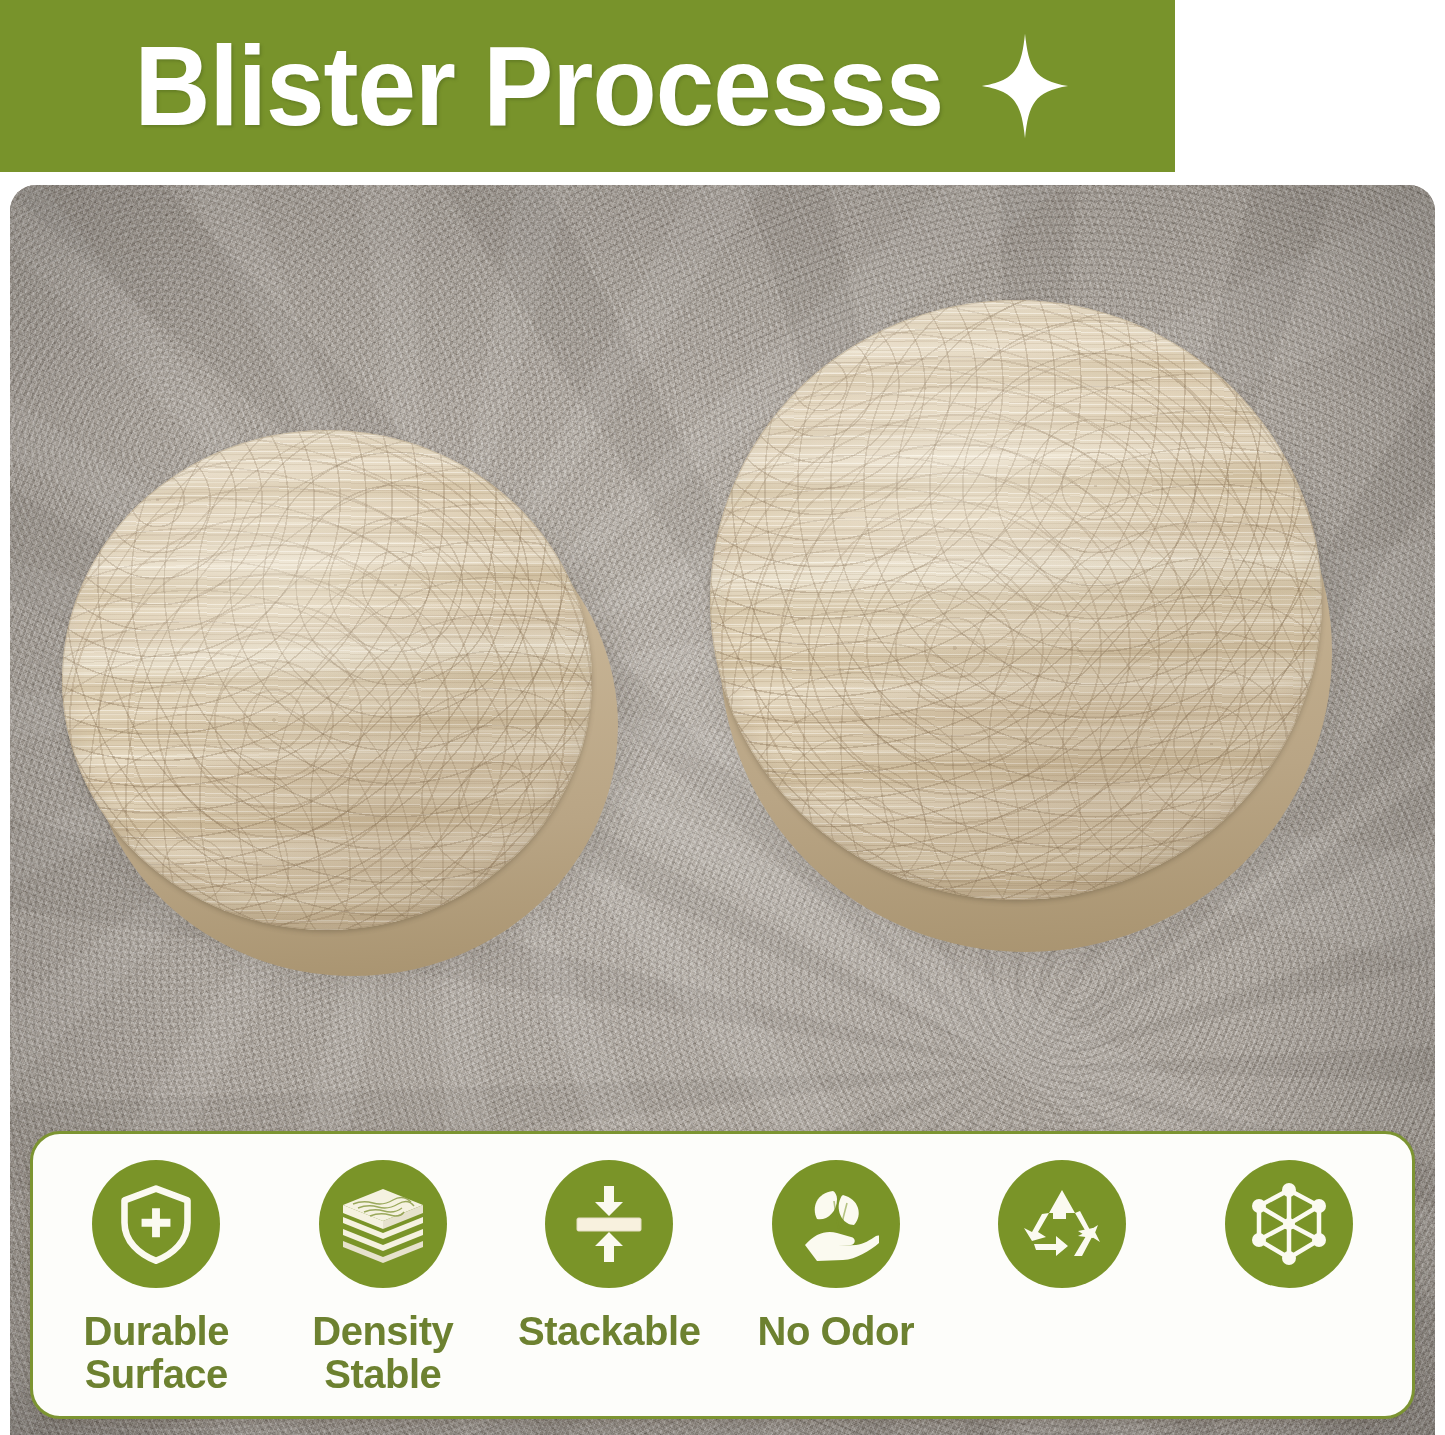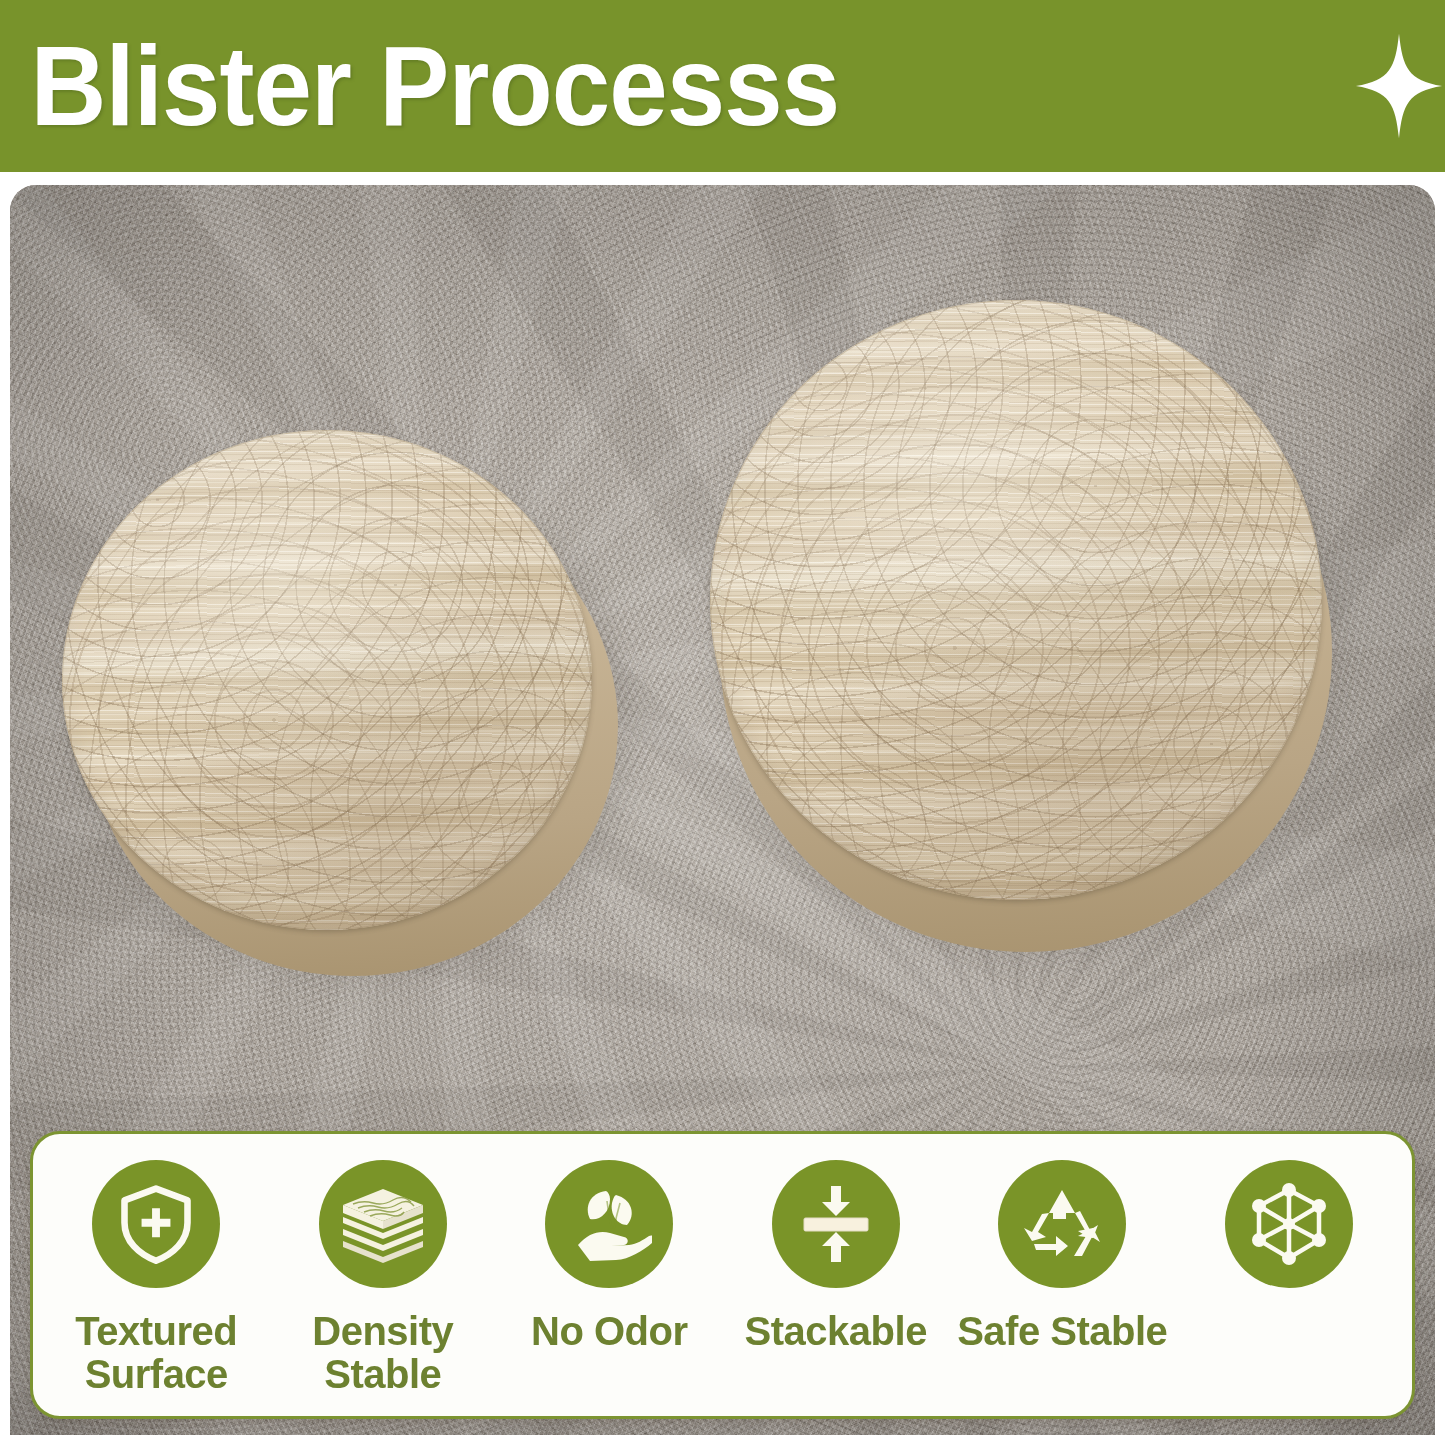--- a/index.html
+++ b/index.html
@@ -13,26 +13,26 @@
     font-family: "Liberation Sans", sans-serif;
     overflow: hidden;
     position: relative;
   }
 
   
   #header-banner {
     position: absolute;
     left: 0;
     top: 0;
-    width: 1445px;
+    width: 1175px;
     height: 172px;
     background: #78932B;
     display: flex;
     align-items: center;
-    justify-content: space-between;
+    justify-content: center;
     box-sizing: border-box;
   }
   #header-title {
     font-size: 113px;
     font-weight: bold;
     color: #ffffff;
     letter-spacing: -1px;
     line-height: 1;
     white-space: nowrap;
     font-family: "Liberation Sans", sans-serif;
@@ -270,21 +270,21 @@
 
 <div id="feature-card">
 
   <div class="feature-item">
     <div class="feature-icon-circle">
       <svg width="84" height="84" viewBox="0 0 64 64">
         <path d="M32 5 L56 14 V31 C56 45 45 55 32 60 C19 55 8 45 8 31 V14 Z" fill="none" stroke="#fbfaf0" stroke-width="5" stroke-linejoin="round"></path>
         <path d="M29 20 h6 v8 h8 v6 h-8 v8 h-6 v-8 h-8 v-6 h8 z" fill="#fbfaf0"></path>
       </svg>
     </div>
-    <div class="feature-label">Textured
+    <div class="feature-label">Durable
 Surface</div>
   </div>
 
   <div class="feature-item">
     <div class="feature-icon-circle">
       <svg width="88" height="78" viewBox="0 0 88 78">
         <path d="M44 4 L84 20 L44 36 L4 20 Z" fill="#f5f2e0"></path>
         <path d="M4 20 L44 36 L44 44 L4 28 Z" fill="#f5f2e0"></path>
         <path d="M84 20 L44 36 L44 44 L84 28 Z" fill="#e6e2cc"></path>
         <path d="M4 32 L44 48 L84 32 L84 38 L44 54 L4 38 Z" fill="#f5f2e0"></path>
@@ -297,53 +297,52 @@
           <path d="M31 31 q10 -4 20 -1 t14 -3"></path>
         </g>
       </svg>
     </div>
     <div class="feature-label">Density
 Stable</div>
   </div>
 
   <div class="feature-item">
     <div class="feature-icon-circle">
+      <svg width="80" height="84" viewBox="0 0 80 84">
+        <path d="M35 4 h10 v16 h9 L40 34 L26 20 h9 z" fill="#fbfaf0"></path>
+        <rect x="8" y="36" width="64" height="13" rx="1.5" fill="#f8f1de" stroke="#e3dcc4" stroke-width="1"></rect>
+        <path d="M35 80 h10 v-16 h9 L40 50 L26 64 h9 z" fill="#fbfaf0"></path>
+      </svg>
+    </div>
+    <div class="feature-label">Stackable</div>
+  </div>
+
+  <div class="feature-item">
+    <div class="feature-icon-circle">
       <svg width="86" height="82" viewBox="0 0 86 82">
         <path d="M40 8 C24 10 18 24 24 36 C33 38 44 30 44 16 C44 12 42 9 40 8 Z" fill="#fbfaf0"></path>
         <path d="M50 12 C66 16 70 32 61 42 C51 42 44 31 46 20 C47 16 48 13 50 12 Z" fill="#fbfaf0"></path>
         <path d="M41 18 q2 16 5 28" stroke="#7a9428" stroke-width="1.6" fill="none" opacity=".55"></path>
         <path d="M54 20 q-4 14 -6 26" stroke="#7a9428" stroke-width="1.6" fill="none" opacity=".55"></path>
         <path d="M12 62 C22 50 34 47 44 50 l14 4 c5 1 5 7 0 8 l-13 1 18 -1 c8 -1 14 -5 20 -9 4 -2 7 2 4 6 C78 67 64 76 50 77 L24 78 Z" fill="#fbfaf0"></path>
       </svg>
     </div>
     <div class="feature-label">No Odor</div>
   </div>
 
   <div class="feature-item">
     <div class="feature-icon-circle">
-      <svg width="80" height="84" viewBox="0 0 80 84">
-        <path d="M35 4 h10 v16 h9 L40 34 L26 20 h9 z" fill="#fbfaf0"></path>
-        <rect x="8" y="36" width="64" height="13" rx="1.5" fill="#f8f1de" stroke="#e3dcc4" stroke-width="1"></rect>
-        <path d="M35 80 h10 v-16 h9 L40 50 L26 64 h9 z" fill="#fbfaf0"></path>
-      </svg>
-    </div>
-    <div class="feature-label">Stackable</div>
-  </div>
-
-  <div class="feature-item">
-    <div class="feature-icon-circle">
       <svg width="84" height="80" viewBox="0 0 84 80">
         <path d="M42 6 L55 29 L46 29 L46 35 L33 35 L33 29 L29 29 Z" fill="#fbfaf0"></path>
         <path d="M29 29 L18 48 L26 53 L12 57 L4 44 L12 48 L22 30 Z" fill="#fbfaf0"></path>
         <path d="M14 60 L36 60 L36 52 L48 62 L36 72 L36 66 L16 66 Z" fill="#fbfaf0"></path>
         <path d="M54 72 L66 52 L58 47 L73 44 L80 58 L72 53 L62 72 Z" fill="#fbfaf0"></path>
         <path d="M55 29 L66 48 L58 52 L73 54 L78 41 L70 46 L60 27 Z" fill="#fbfaf0"></path>
       </svg>
     </div>
-    <div class="feature-label">Safe Stable</div>
   </div>
 
   <div class="feature-item">
     <div class="feature-icon-circle">
       <svg width="84" height="88" viewBox="0 0 84 88">
         <g stroke="#fbfaf0" stroke-width="4.5" fill="none" stroke-linecap="round">
           <path d="M42 10 L12 26 L12 60 L42 78 L72 60 L72 26 Z"></path>
           <path d="M12 26 L42 44 L72 26"></path>
           <path d="M42 44 L42 78"></path>
           <path d="M42 10 L42 44"></path>

